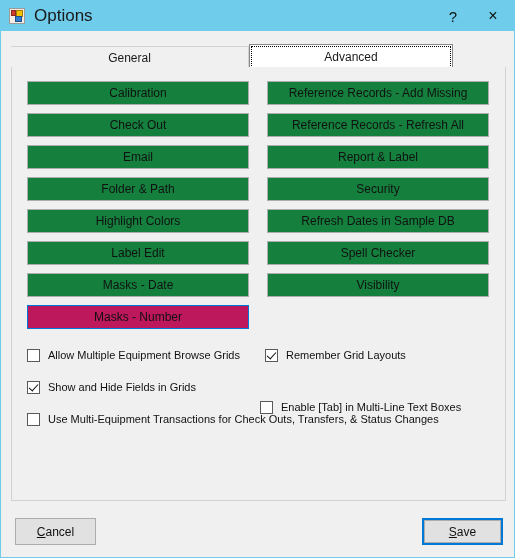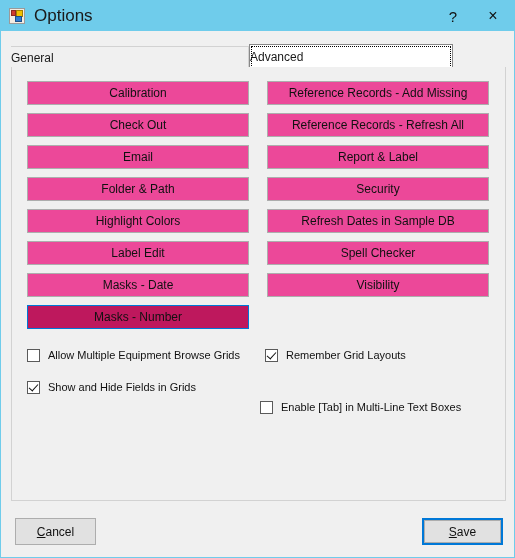--- a/index.html
+++ b/index.html
@@ -101,20 +101,21 @@
     width: 495px;
     height: 24px;
   }
   .tab {
     position: absolute;
     box-sizing: border-box;
     font-size: 12px;
     color: #1a1a1a;
     display: flex;
     align-items: center;
+    justify-content: center;
   }
   .tab-general {
     left: 0;
     top: 2px;
     width: 238px;
     height: 22px;
     background: #f0f0f0;
     border-top: 1px solid #d2d2d2;
     border-right: 1px solid #d2d2d2;
   }
@@ -153,21 +154,21 @@
     position: absolute;
     left: 15px;
     top: 14px;
     width: 462px;
   }
   .gbtn {
     position: absolute;
     box-sizing: border-box;
     width: 222px;
     height: 24px;
-    background: #ec4899;
+    background: #15803d;
     border: 1px solid #adadad;
     font-family: "Liberation Sans", sans-serif;
     font-size: 12px;
     color: #111111;
     display: flex;
     align-items: center;
     justify-content: center;
     padding: 0;
     white-space: nowrap;
   }
@@ -300,20 +301,24 @@
     <div class="cbrow" style="left:15px; top:313px;">
       <span class="cbox checked"></span>
       <span class="cblabel">Show and Hide Fields in Grids</span>
     </div>
 
     <div class="cbrow" style="left:248px; top:313px;margin-top:20px;">
       <span class="cbox"></span>
       <span class="cblabel">Enable [Tab] in Multi-Line Text Boxes</span>
     </div>
 
+    <div class="cbrow" style="left:15px; top:345px;">
+      <span class="cbox"></span>
+      <span class="cblabel">Use Multi-Equipment Transactions for Check Outs, Transfers, &amp; Status Changes</span>
+    </div>
 
   </div>
 
   <button class="fbtn cancel">
       <span class="accel">C</span>
       <span>ancel</span>
     </button>
 
   <button class="fbtn save">
       <span class="accel">S</span>

